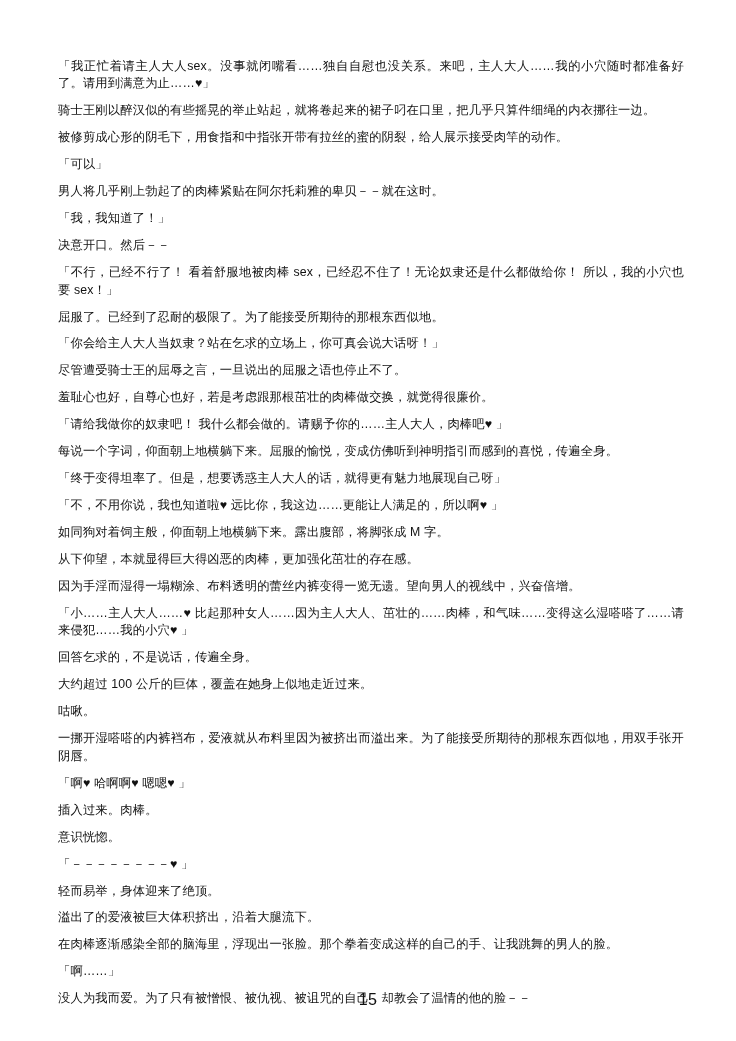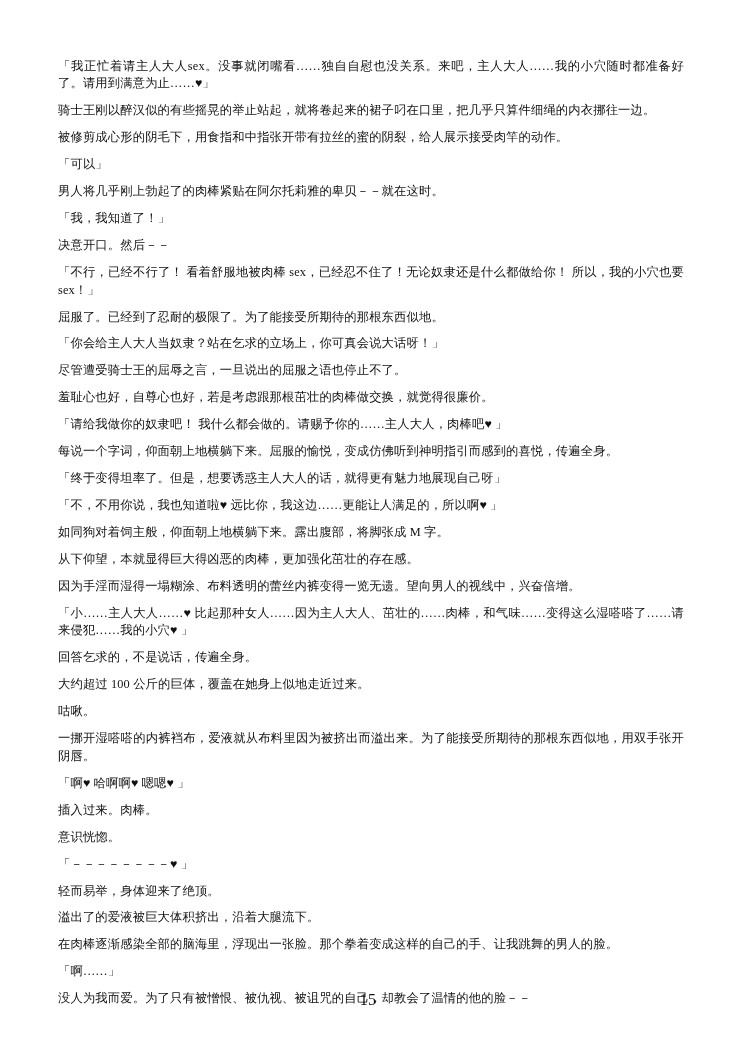--- a/index.html
+++ b/index.html
@@ -15,21 +15,20 @@
     position: relative;
     overflow: hidden;
   }
   .page {
     box-sizing: border-box;
     width: 736px;
     height: 1041px;
     padding: 58px 52px 40px 58px;
     position: relative;
     background: #ffffff;
-    font-family: Liberation Serif, serif;
   }
   .body-text {
     font-size: 12.3px;
     line-height: 1.42;
     letter-spacing: 0.15px;
     color: #111111;
   }
   .para {
     margin: 0 0 9.5px 0;
     text-align: justify;

